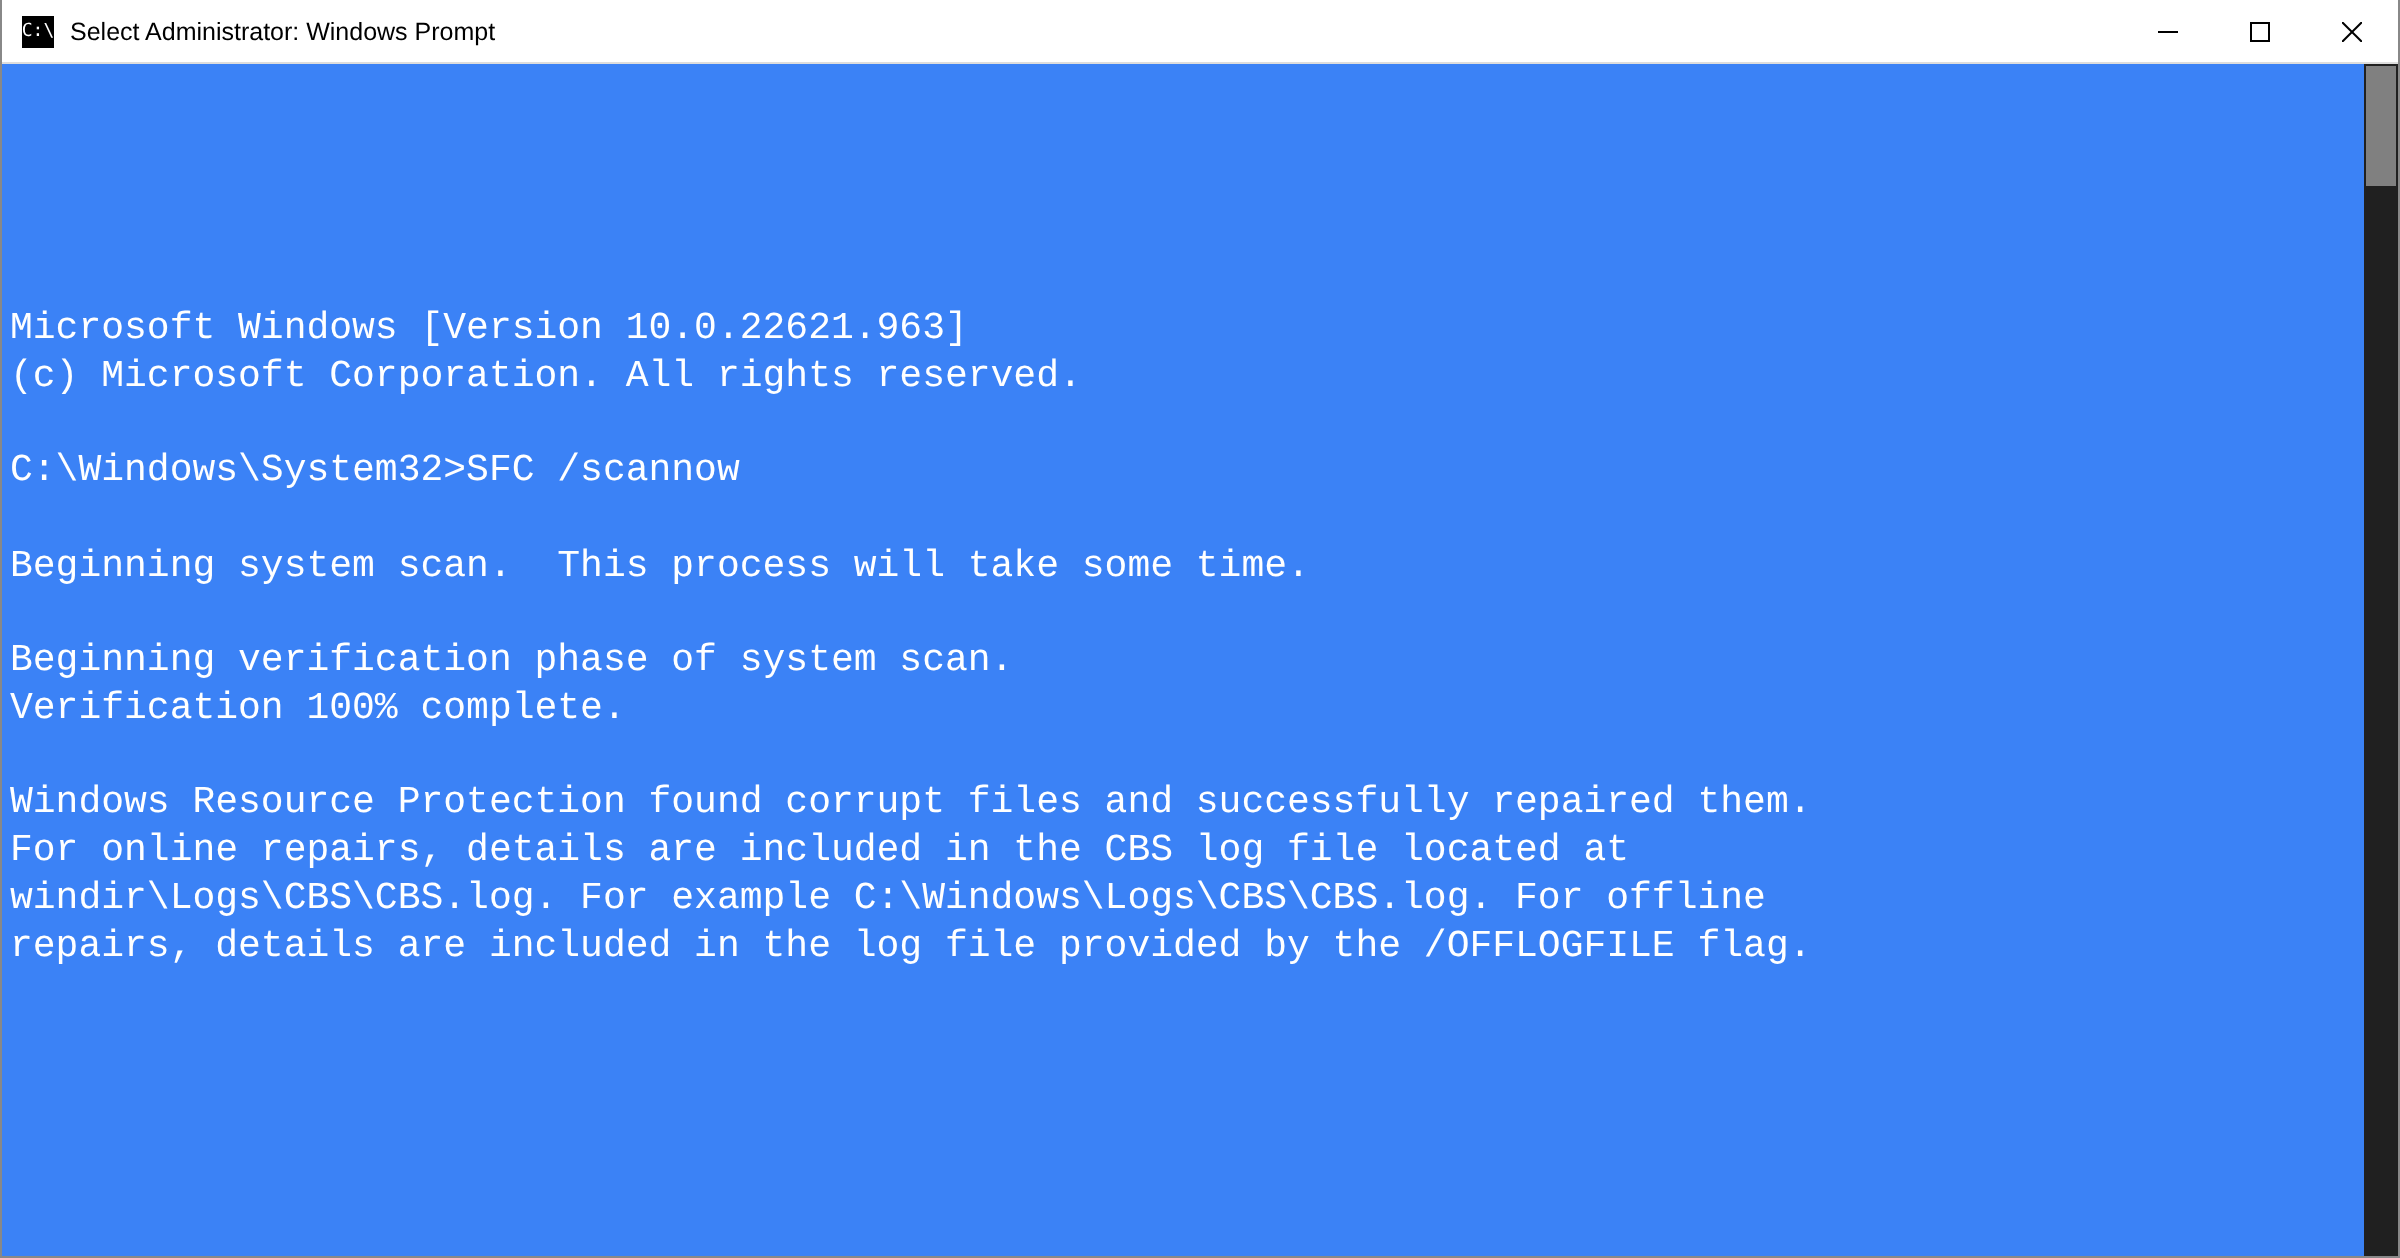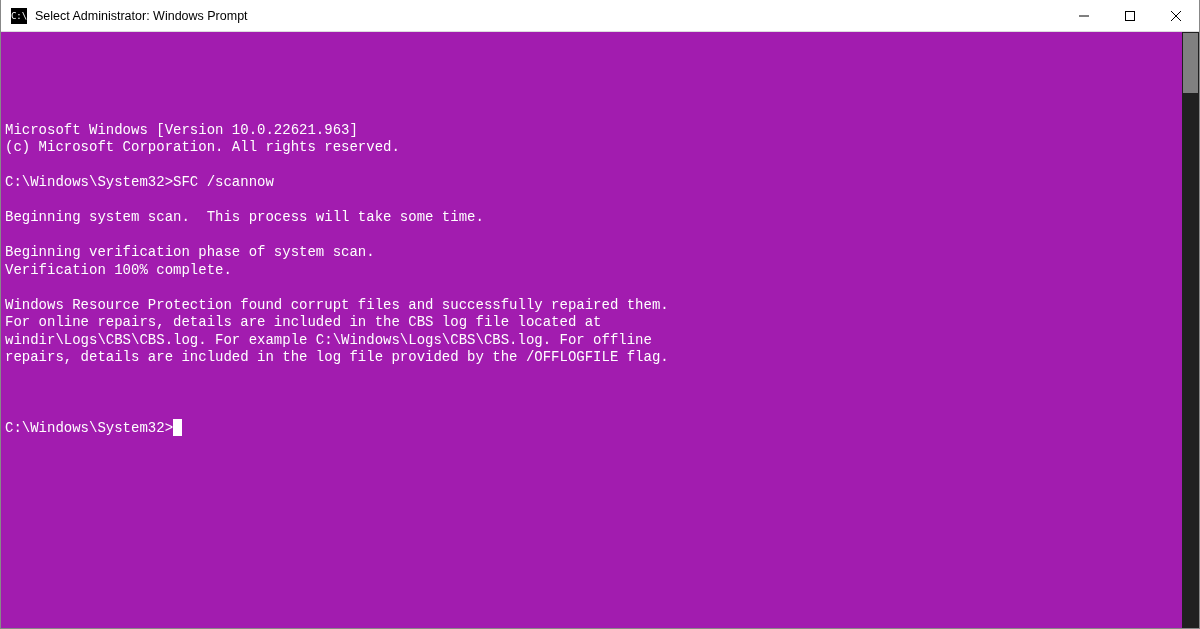--- a/index.html
+++ b/index.html
@@ -63,24 +63,24 @@
       align-items: center;
       justify-content: center;
       cursor: pointer;
     }
     .window-control-btn svg {
       width: 10px;
       height: 10px;
     }
     .terminal {
       flex: 1;
-      background: #a21caf;
+      background: #3b82f6;
       color: #ffffff;
       font-family: 'Consolas', 'Courier New', monospace;
-      font-size: 14px;
+      font-size: 19px;
       line-height: 1.25;
       padding: 2px 4px;
       white-space: pre-wrap;
       overflow-y: auto;
       position: relative;
     }
     .terminal-line {
       white-space: pre;
     }
     .cursor {
@@ -139,16 +139,15 @@
         </svg>
       </div>
     </div>
   </div>
   <div class="terminal">
     <div class="scrollbar-track">
       <div class="scrollbar-thumb"></div>
     </div>
     <div class="terminal-content">
       <div id="terminal-lines"><div class="terminal-line">Microsoft Windows [Version 10.0.22621.963]</div><div class="terminal-line">(c) Microsoft Corporation. All rights reserved.</div><div class="terminal-line">&nbsp;</div><div class="terminal-line">C:\Windows\System32&gt;SFC /scannow</div><div class="terminal-line">&nbsp;</div><div class="terminal-line">Beginning system scan.  This process will take some time.</div><div class="terminal-line">&nbsp;</div><div class="terminal-line">Beginning verification phase of system scan.</div><div class="terminal-line">Verification 100% complete.</div><div class="terminal-line">&nbsp;</div><div class="terminal-line">Windows Resource Protection found corrupt files and successfully repaired them.</div><div class="terminal-line">For online repairs, details are included in the CBS log file located at</div><div class="terminal-line">windir\Logs\CBS\CBS.log. For example C:\Windows\Logs\CBS\CBS.log. For offline</div><div class="terminal-line">repairs, details are included in the log file provided by the /OFFLOGFILE flag.</div><div class="terminal-line">&nbsp;</div></div>
-      <div class="terminal-line"><span>C:\Windows\System32&gt;</span><span class="cursor"></span></div>
     </div>
   </div>
 </div>
 
 </body></html>

